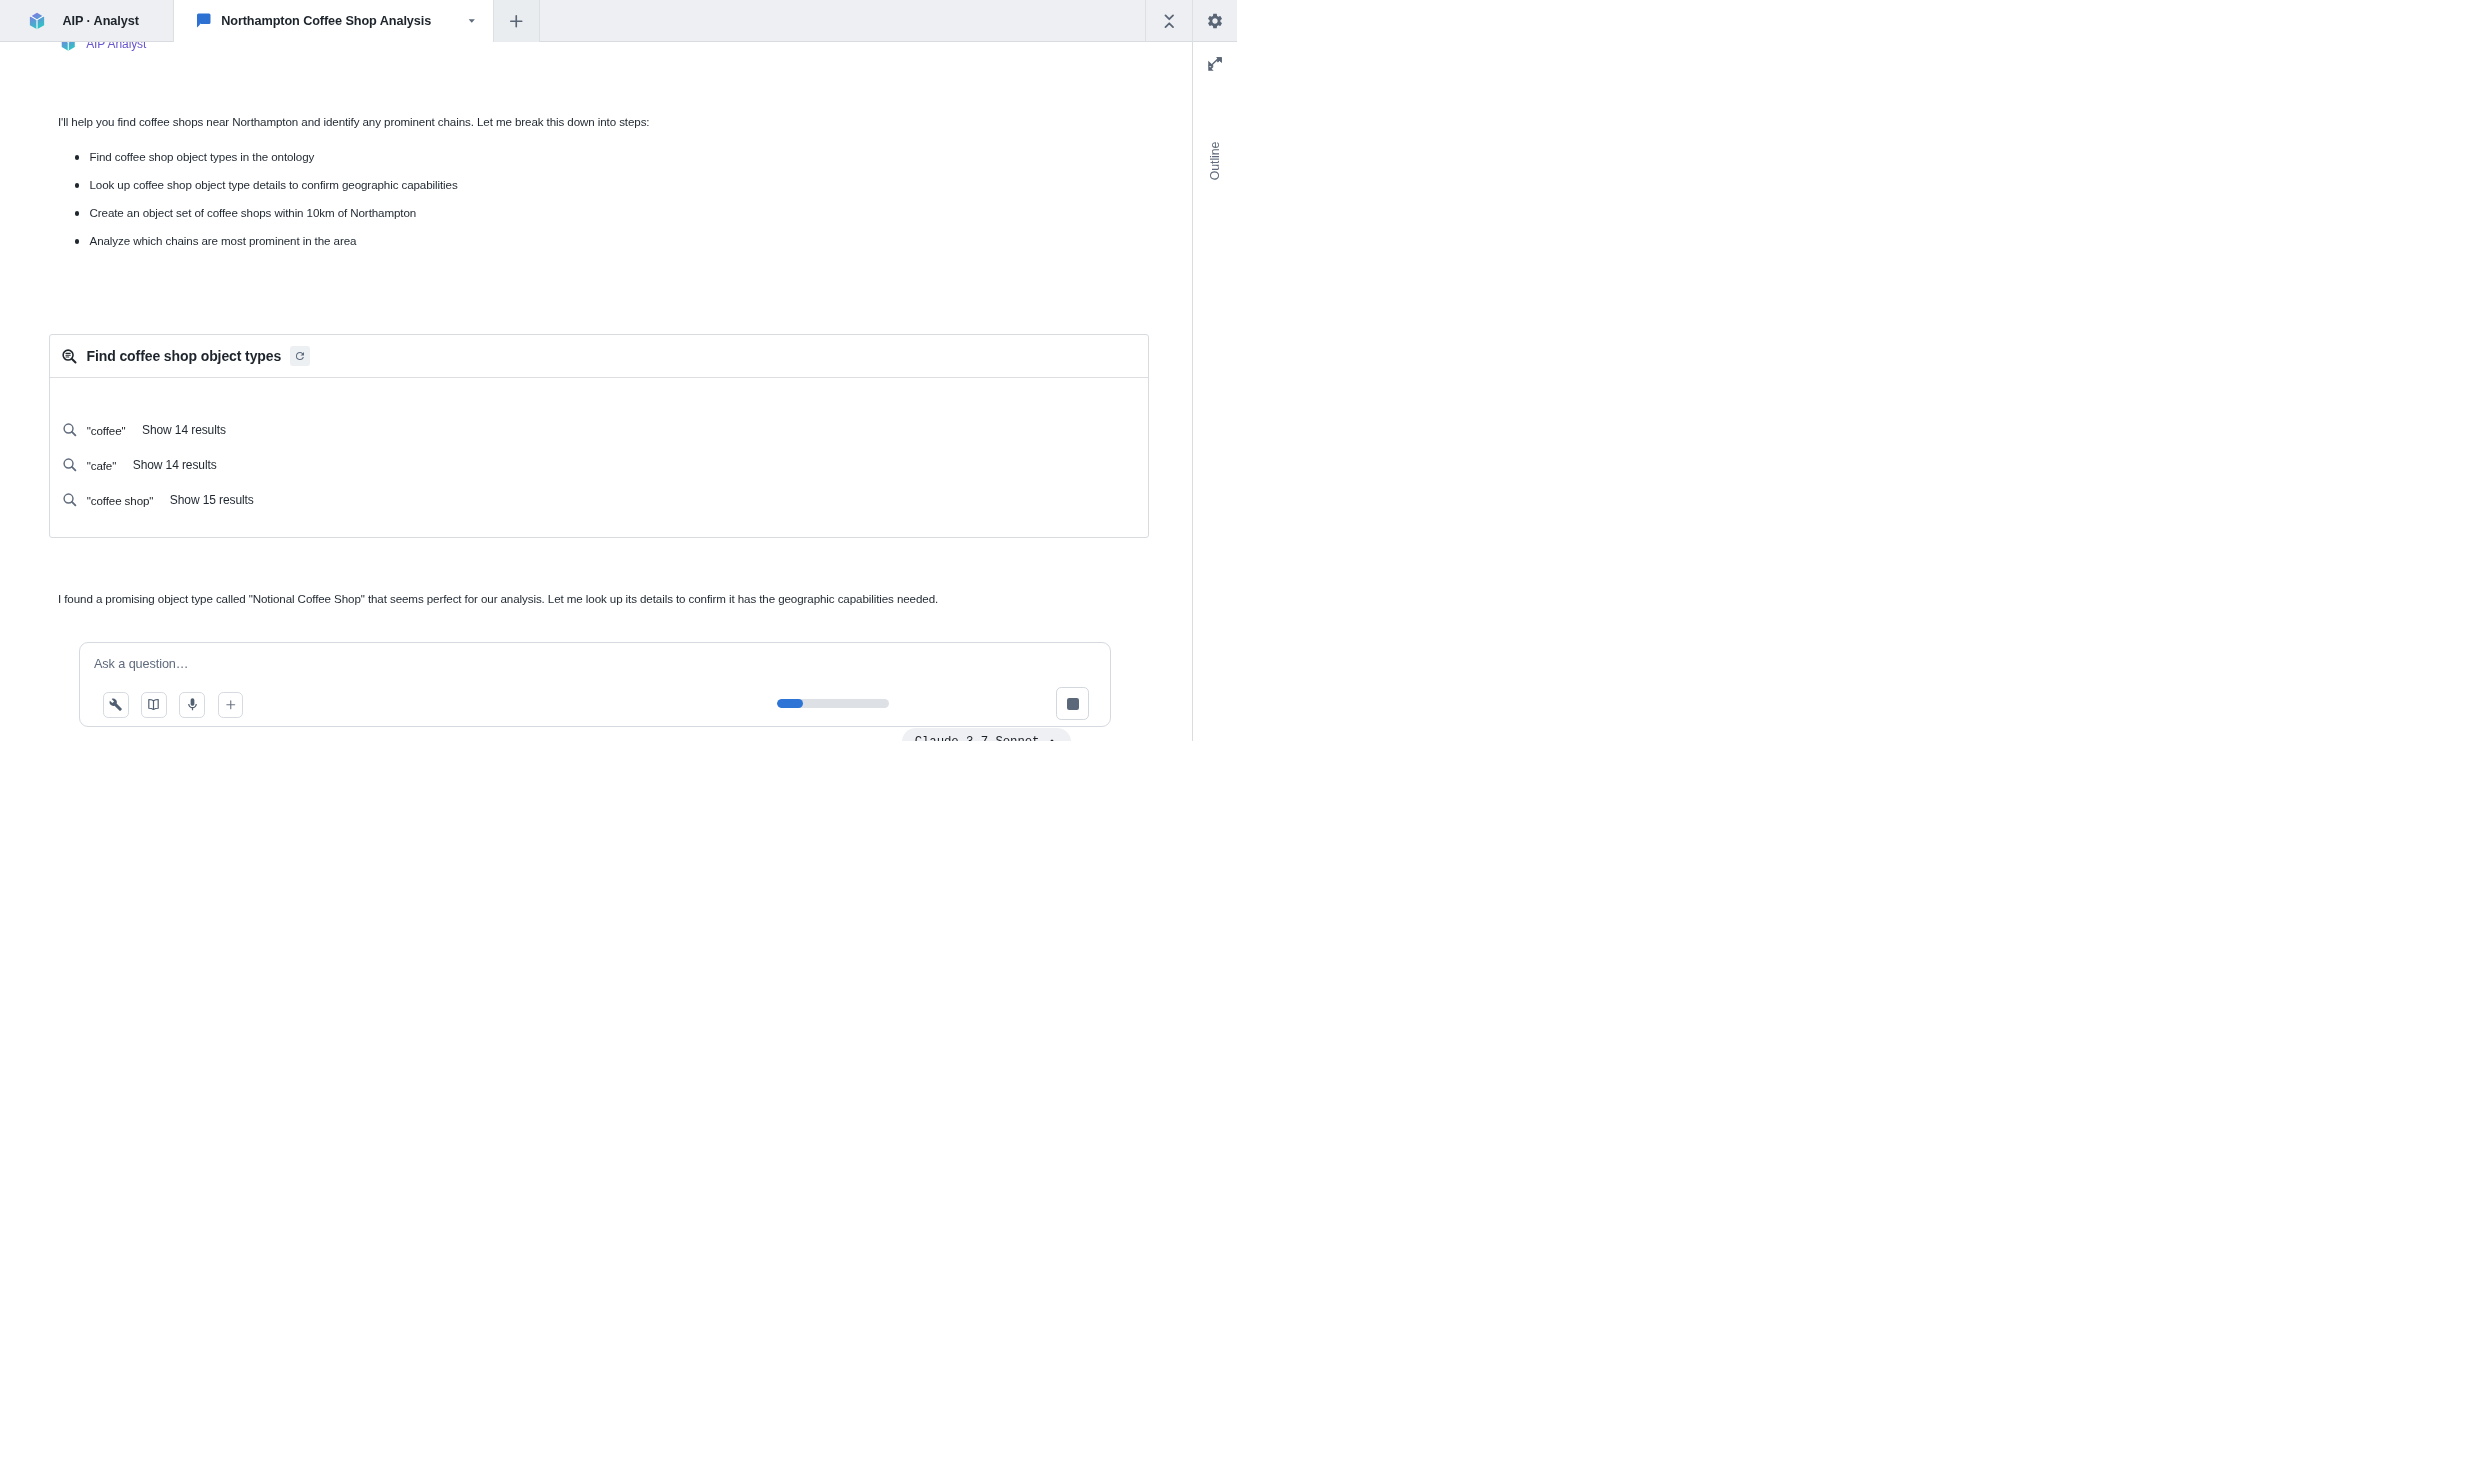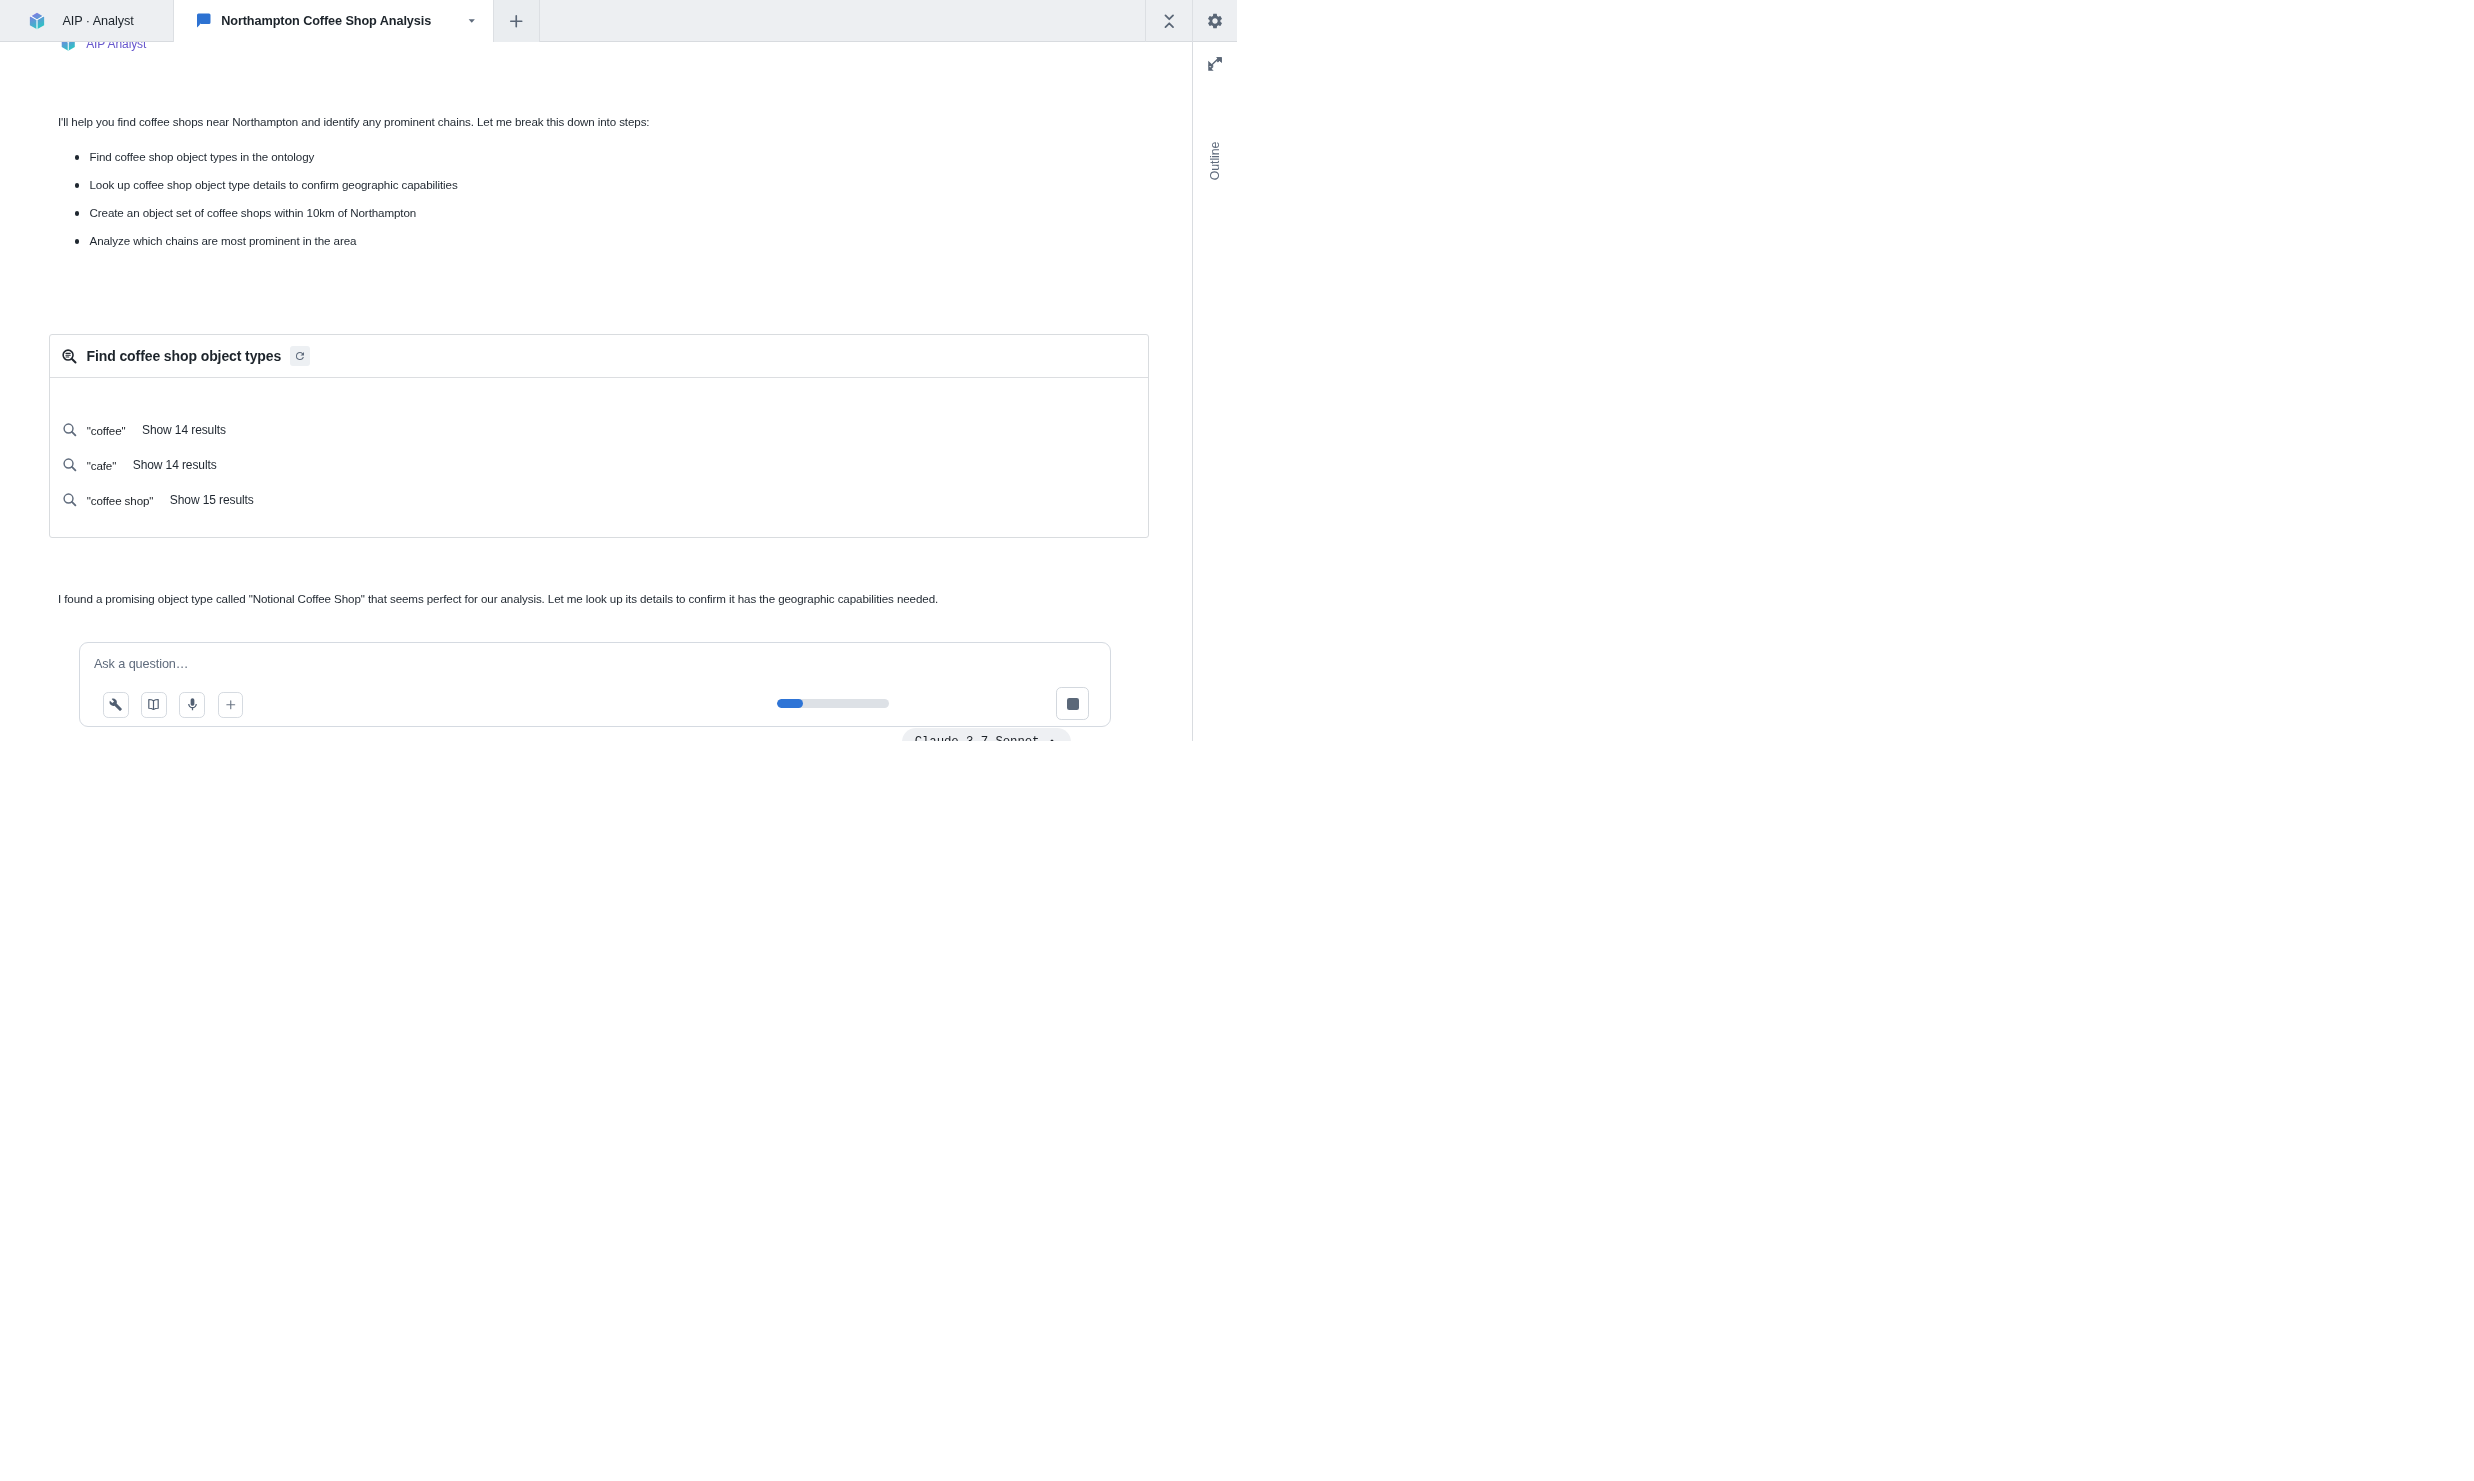--- a/index.html
+++ b/index.html
@@ -4,21 +4,21 @@
 <style>
   html,body{margin:0;padding:0;width:1237px;height:741px;background:#fff;
     font-family:"Liberation Sans","DejaVu Sans",sans-serif;color:#1c2127;overflow:hidden;}
   *{box-sizing:border-box;}
   .root{position:relative;width:1237px;height:741px;letter-spacing:-0.1px;}
 
   
   .tabbar{position:absolute;top:0;left:0;right:0;height:42px;background:#edeff2;
     border-bottom:0.7px solid #d8dbdf;z-index:5;}
   .tab-app{position:absolute;left:0;top:0;height:42px;width:173px;display:flex;align-items:center;padding-left:28px;}
-  .tab-app-label{margin-left:16.5px;font-size:12.7px;font-weight:400;color:#1d242b;}
+  .tab-app-label{margin-left:16.5px;font-size:12.7px;font-weight:700;color:#1d242b;}
   .tab-doc{position:absolute;left:173px;top:0;height:42px;width:321px;background:#fff;
     border-left:0.7px solid #dcdfe3;border-right:0.7px solid #dcdfe3;display:flex;align-items:center;padding:0 15px 0 19.5px;z-index:6;}
   .tab-doc-label{margin-left:9.7px;font-size:12.7px;font-weight:700;color:#1d242b;white-space:nowrap;}
   .tab-doc .caret{margin-left:auto;display:flex;}
   .tab-new{position:absolute;left:494px;top:0;height:42px;width:46px;border-right:0.7px solid #dcdfe3;
     display:flex;align-items:center;justify-content:center;background:#eaedf0;cursor:pointer;}
   .bar-btn{position:absolute;top:0;height:42px;display:flex;align-items:center;justify-content:center;
     border-left:0.7px solid #dcdfe3;cursor:pointer;}
   .bar-btn.collapse{left:1145px;width:47px;}
   .bar-btn.settings{left:1192px;width:45px;}

